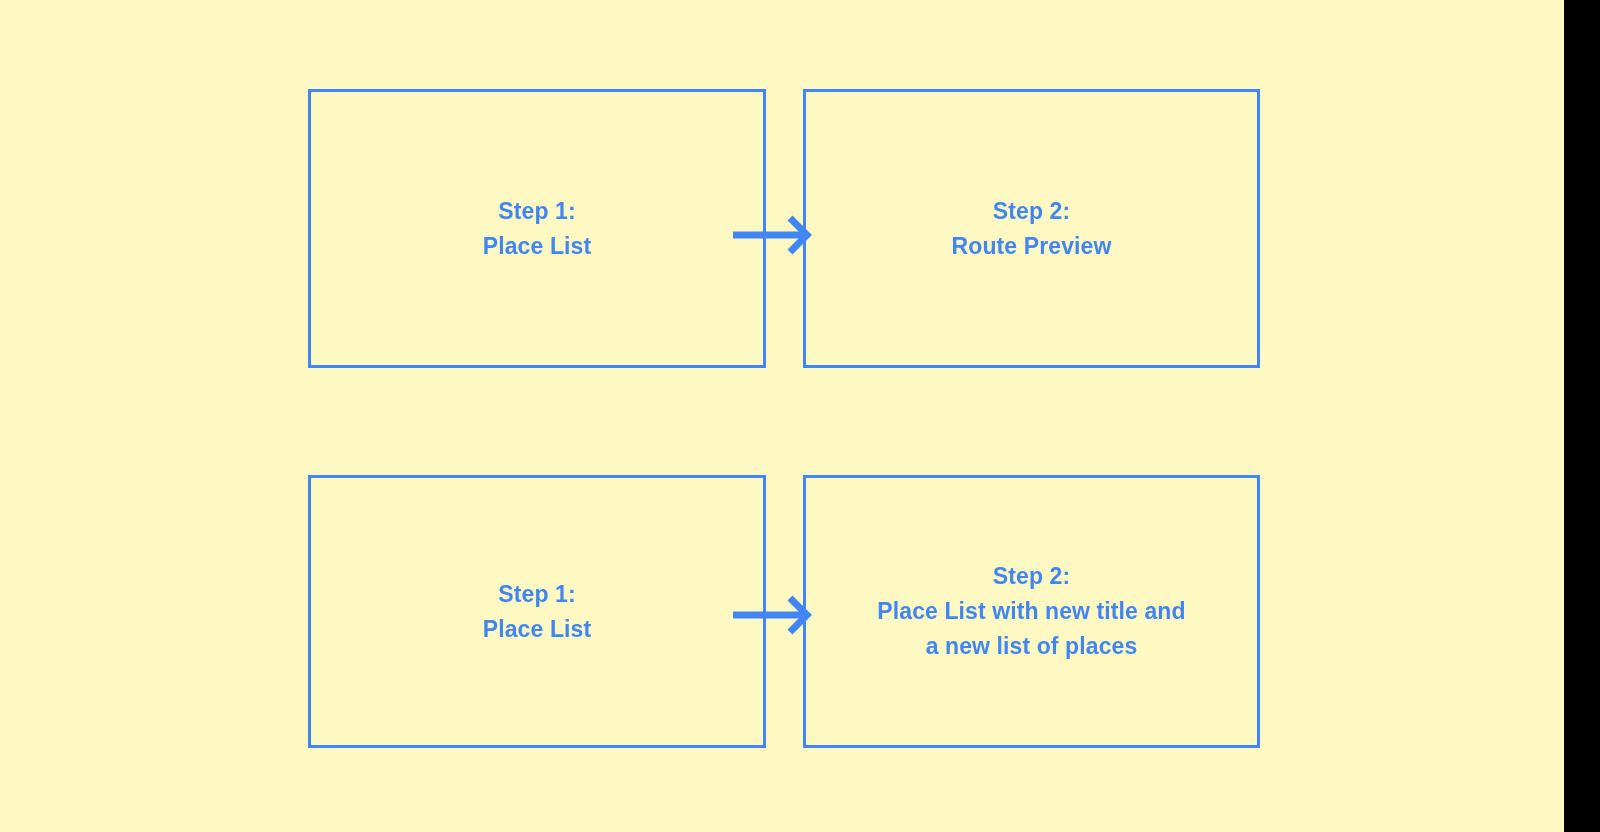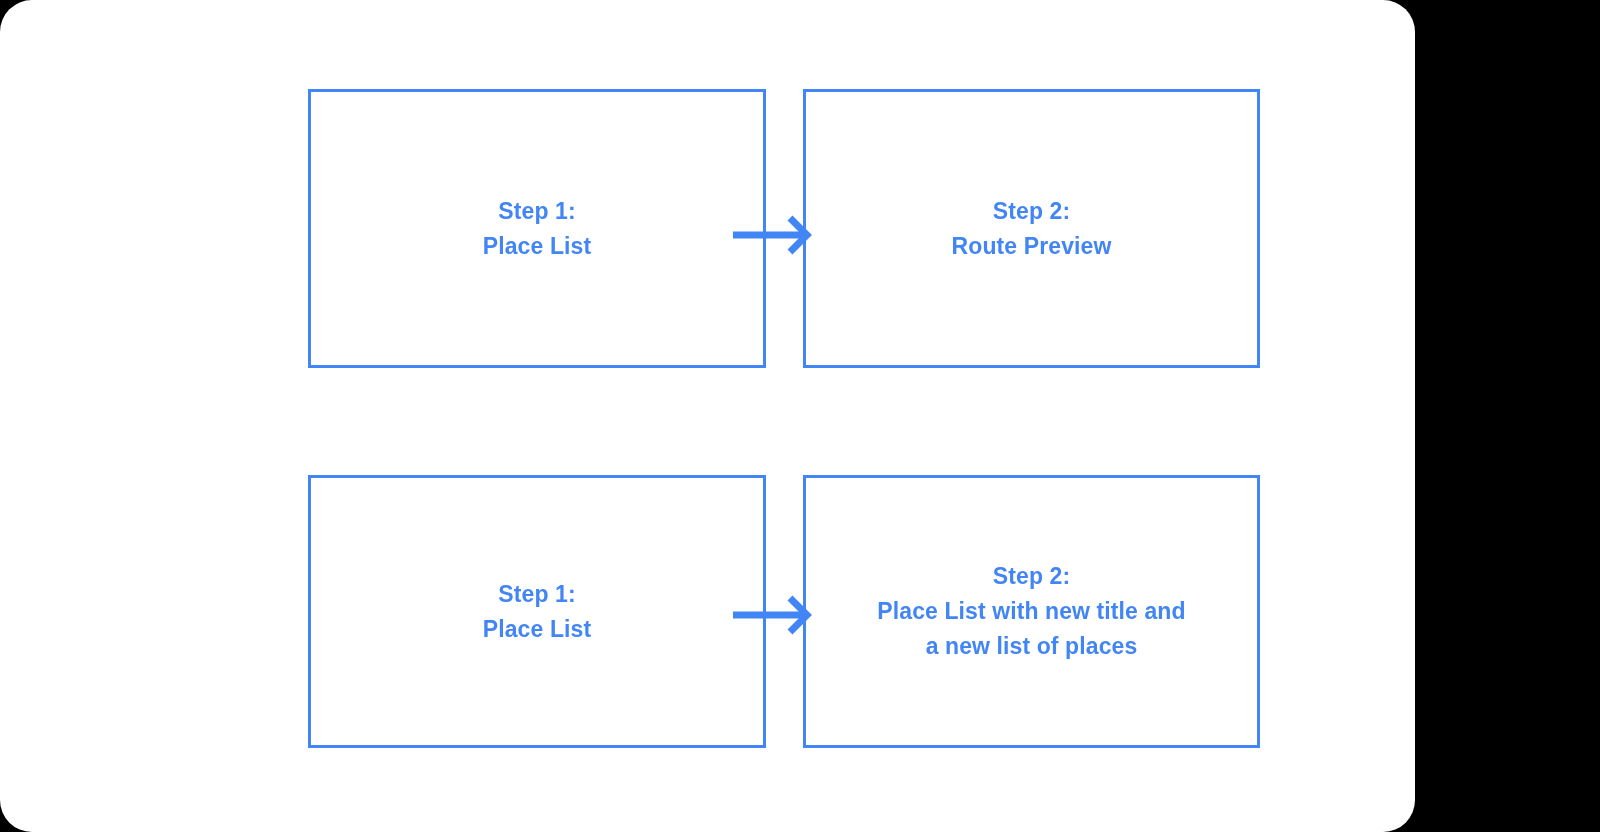--- a/index.html
+++ b/index.html
@@ -9,24 +9,23 @@
     background: #000000;
   }
   body {
     width: 1600px;
     height: 832px;
     overflow: hidden;
     font-family: "Liberation Sans", sans-serif;
   }
   #canvas {
     position: relative;
-    width: 1415px;
+    width: 1564px;
     height: 832px;
-    background: #ffffff;
-    border-radius: 32px;
+    background: #fef9c3;
   }
 
   
   .flow-box {
     position: absolute;
     box-sizing: border-box;
     border: 3px solid #4285f4;
     background: transparent;
     display: flex;
     align-items: center;

